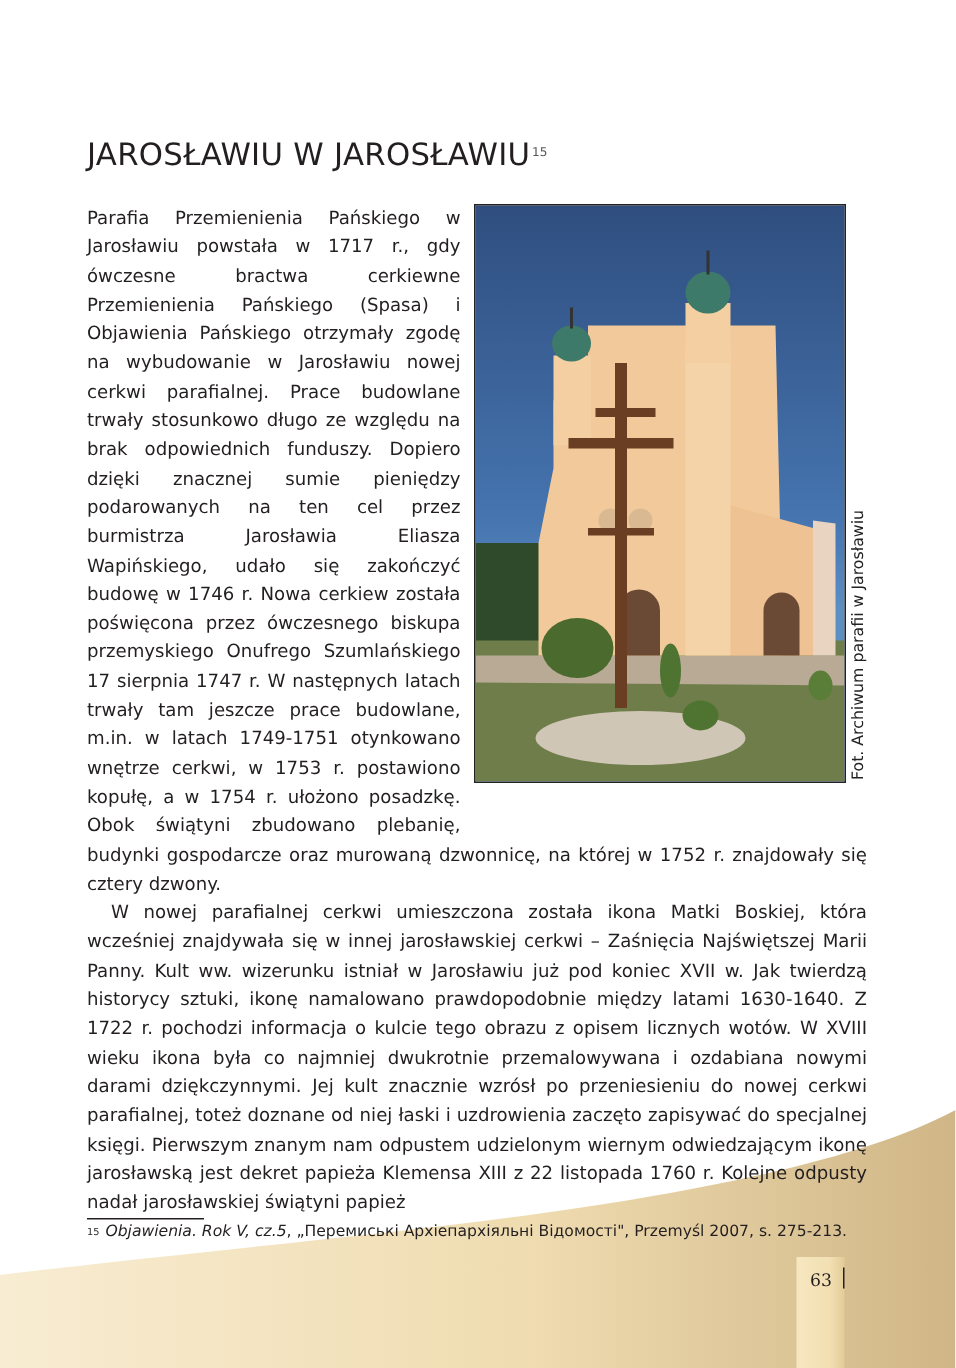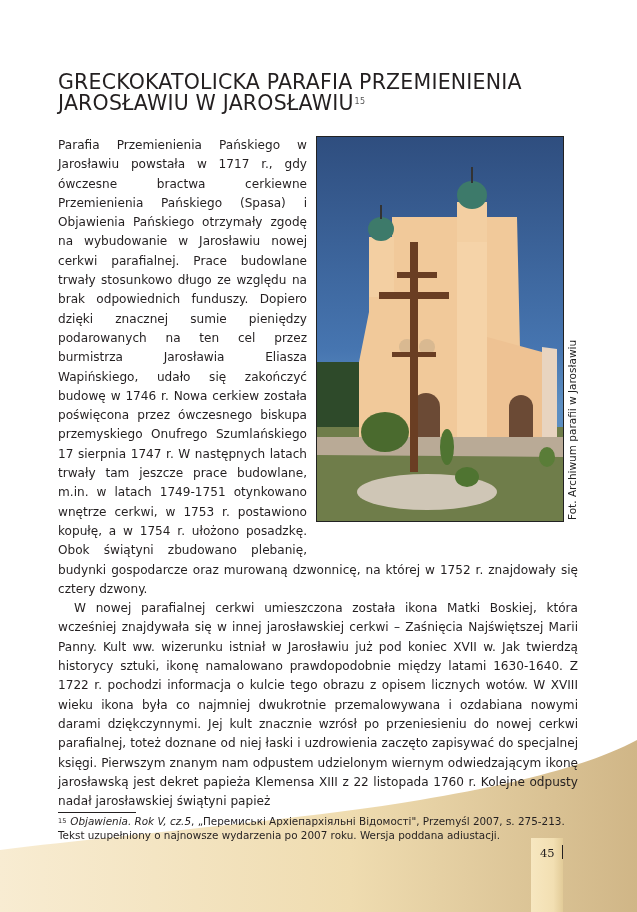--- a/index.html
+++ b/index.html
@@ -37,21 +37,21 @@
     <linearGradient id="sw" x1="0" y1="0" x2="1" y2="0">
       <stop offset="0" stop-color="#f8ecd2"></stop>
       <stop offset="0.55" stop-color="#efdcb0"></stop>
       <stop offset="1" stop-color="#d0b687"></stop>
     </linearGradient>
   </defs>
   <path d="M0,850 C120,835 300,820 420,800 C520,783 590,765 637,740 L637,912 L0,912 Z" fill="url(#sw)"></path>
 </svg>
 
 <h1 class="title">
-  <span>GRECKOKATOLICKA PARAFIA PRZEMIENIENIA</span><br>
+  <br>
   <span>JAROSŁAWIU W JAROSŁAWIU</span><sup>15</sup>
 </h1>
 
 <div class="body-text">
   <div class="float-wrap">
     <div class="photo">
       <svg width="246" height="384" viewBox="0 0 246 384">
 
         <rect x="0" y="225" width="45" height="70" fill="#2e4a2a"></rect>
 
@@ -91,18 +91,17 @@
     </div>
     <div class="caption">Fot. Archiwum parafii w Jarosławiu</div>
   </div>
   <p>Parafia Przemienienia Pańskiego w Jarosławiu powstała w 1717 r., gdy ówczesne bractwa cerkiewne Przemienienia Pańskiego (Spasa) i Objawienia Pańskiego otrzymały zgodę na wybudowanie w Jarosławiu nowej cerkwi parafialnej. Prace budowlane trwały stosunkowo długo ze względu na brak odpowiednich funduszy. Dopiero dzięki znacznej sumie pieniędzy podarowanych na ten cel przez burmistrza Jarosławia Eliasza Wapińskiego, udało się zakończyć budowę w 1746 r. Nowa cerkiew została poświęcona przez ówczesnego biskupa przemyskiego Onufrego Szumlańskiego 17 sierpnia 1747 r. W następnych latach trwały tam jeszcze prace budowlane, m.in. w latach 1749-1751 otynkowano wnętrze cerkwi, w 1753 r. postawiono kopułę, a w 1754 r. ułożono posadzkę. Obok świątyni zbudowano plebanię, budynki gospodarcze oraz murowaną dzwonnicę, na której w 1752 r. znajdowały się cztery dzwony.</p>
   <p class="indent">W nowej parafialnej cerkwi umieszczona została ikona Matki Boskiej, która wcześniej znajdywała się w innej jarosławskiej cerkwi – Zaśnięcia Najświętszej Marii Panny. Kult ww. wizerunku istniał w Jarosławiu już pod koniec XVII w. Jak twierdzą historycy sztuki, ikonę namalowano prawdopodobnie między latami 1630-1640. Z 1722 r. pochodzi informacja o kulcie tego obrazu z opisem licznych wotów. W XVIII wieku ikona była co najmniej dwukrotnie przemalowywana i ozdabiana nowymi darami dziękczynnymi. Jej kult znacznie wzrósł po przeniesieniu do nowej cerkwi parafialnej, toteż doznane od niej łaski i uzdrowienia zaczęto zapisywać do specjalnej księgi. Pierwszym znanym nam odpustem udzielonym wiernym odwiedzającym ikonę jarosławską jest dekret papieża Klemensa XIII z 22 listopada 1760 r. Kolejne odpusty nadał jarosławskiej świątyni papież</p>
 </div>
 
 <div class="fn-rule"></div>
 <div class="footnote">
   <span class="num">15</span><em>Objawienia. Rok V, cz.5</em><span>, „Перемиські Архіепархіяльні Відомості", Przemyśl 2007, s. 275-213.</span><br>
-  <span>Tekst uzupełniony o najnowsze wydarzenia po 2007 roku. Wersja poddana adiustacji.</span>
 </div>
 
 <div class="page-tab"></div>
-<div class="page-num">45</div>
+<div class="page-num">63</div>
 <div class="page-bar"></div>
 
 </body></html>

